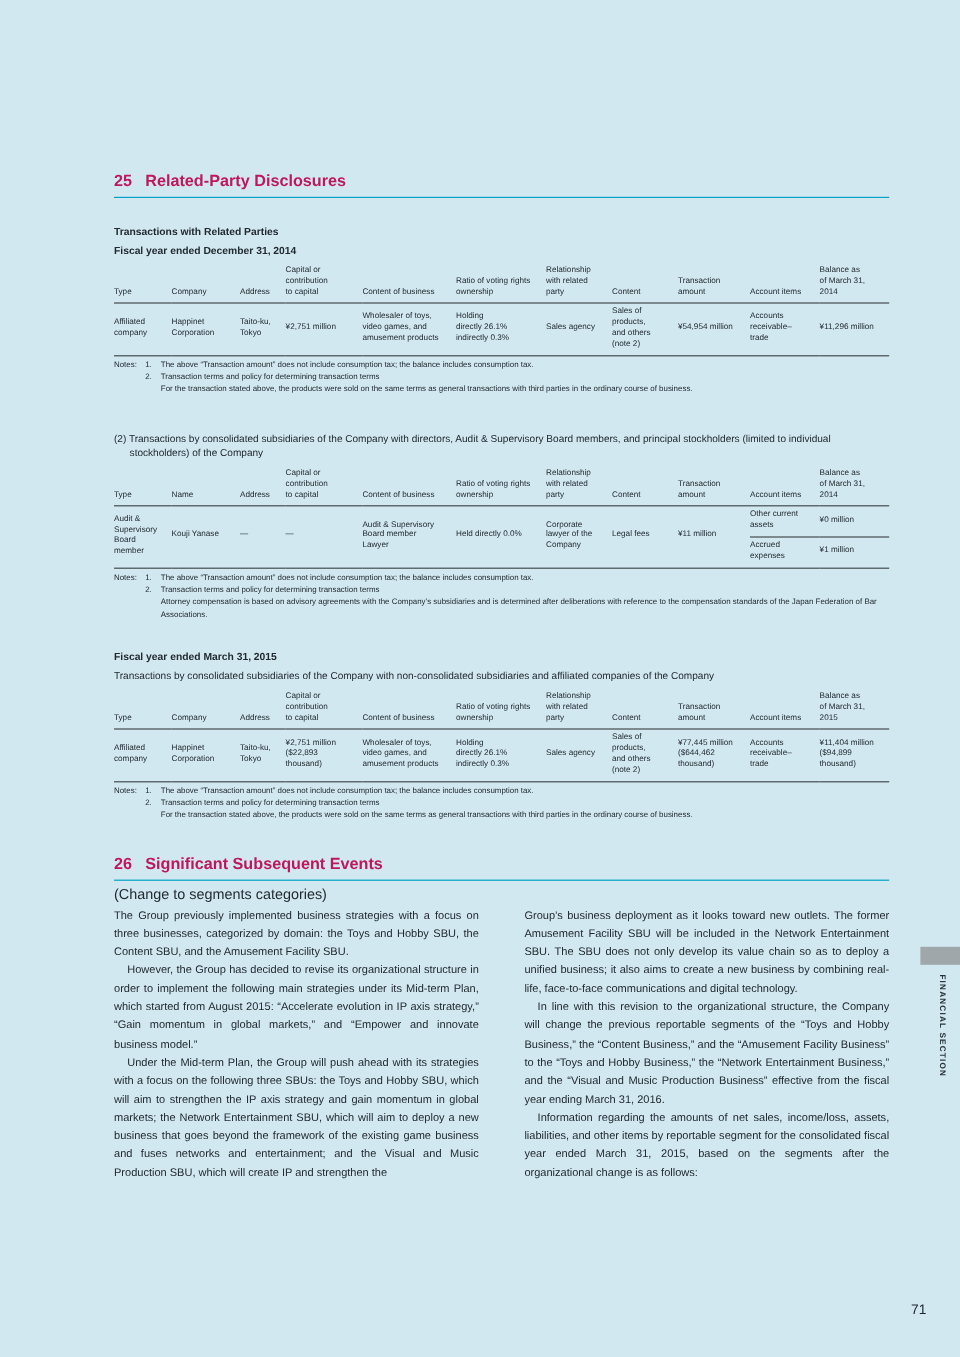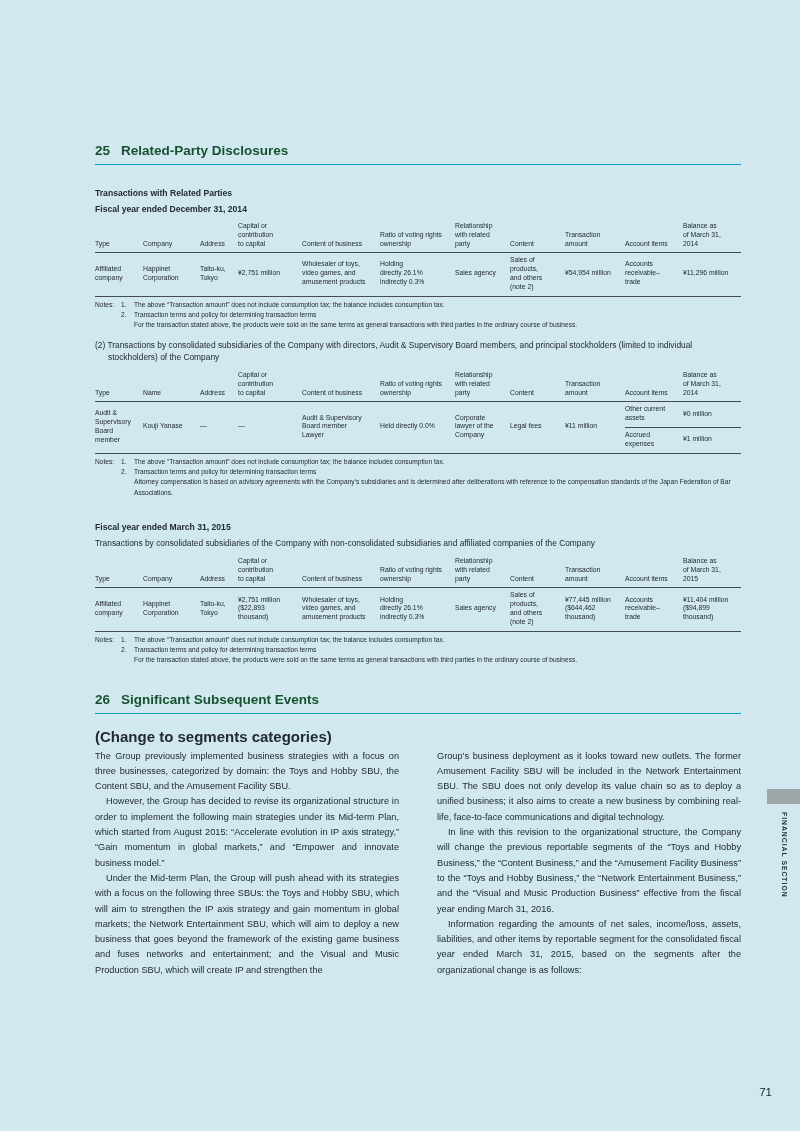--- a/index.html
+++ b/index.html
@@ -8,27 +8,27 @@
     background: #d2e8f0;
     font-family: "Liberation Sans", sans-serif;
     color: #222a30;
     position: relative;
     overflow: hidden;
   }
   .content { position: absolute; left: 95px; top: 143px; width: 646px; }
 
   .sec-head {
     display: flex; align-items: baseline; gap: 11px;
-    color: #14532d; font-weight: bold; font-size: 13.5px;
+    color: #be185d; font-weight: bold; font-size: 13.5px;
     border-bottom: 1px solid #00a2c7; padding-bottom: 6px;
   }
   .block-title { font-size: 8.6px; font-weight: bold; margin-top: 23px; }
   .fy-title   { font-size: 8.6px; font-weight: bold; margin-top: 6px; }
   .caption    { font-size: 8.4px; margin-top: 6px; line-height: 1.35; }
-  .caption.hang { padding-left: 13px; text-indent: -13px; margin-top: 10px; }
+  .caption.hang { padding-left: 13px; text-indent: -13px; margin-top: 30px; }
   .fy-title.spaced { margin-top: 24px; }
 
   table.rp {
     width: 100%; border-collapse: collapse; table-layout: fixed;
     margin-top: 8px; font-size: 6.8px; color: #222a30;
   }
   table.rp th {
     font-weight: normal; text-align: left; vertical-align: bottom;
     padding: 0 4px 3px 0; border-bottom: 1px solid #454c52;
     white-space: pre-line; line-height: 1.32;
@@ -38,21 +38,21 @@
     padding: 3px 4px 4px 0; border-bottom: 1px solid #454c52;
     white-space: pre-line; line-height: 1.32;
   }
 
   .notes {
     display: grid; grid-template-columns: 26px 13px 1fr;
     font-size: 6.6px; line-height: 1.55; margin-top: 3px;
   }
 
   .sec26 { margin-top: 26px; }
-  .change-head { font-size: 15px; font-weight: bold; margin-top: 14px; }
+  .change-head { font-size: 12px; font-weight: normal; margin-top: 4px; }
   .cols { display: flex; gap: 38px; margin-top: 4px; }
   .col { flex: 1; min-width: 0; }
   .col p { font-size: 9.2px; line-height: 15.3px; text-align: justify; }
   .col p.ind { text-indent: 11px; }
 
   .side-tab {
     position: absolute; right: 0; top: 789px;
     width: 33px; height: 15px; background: #9fa7ab;
   }
   .side-label {

